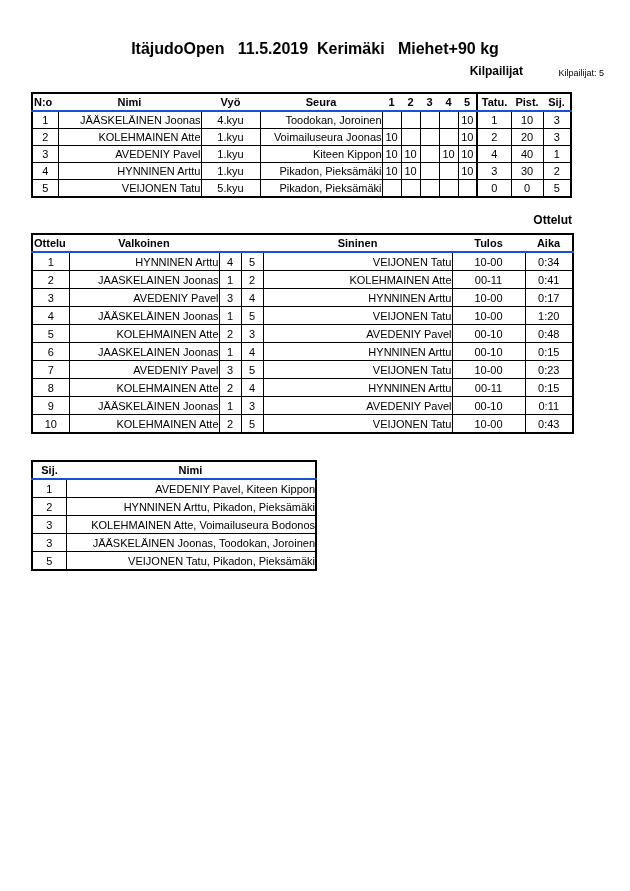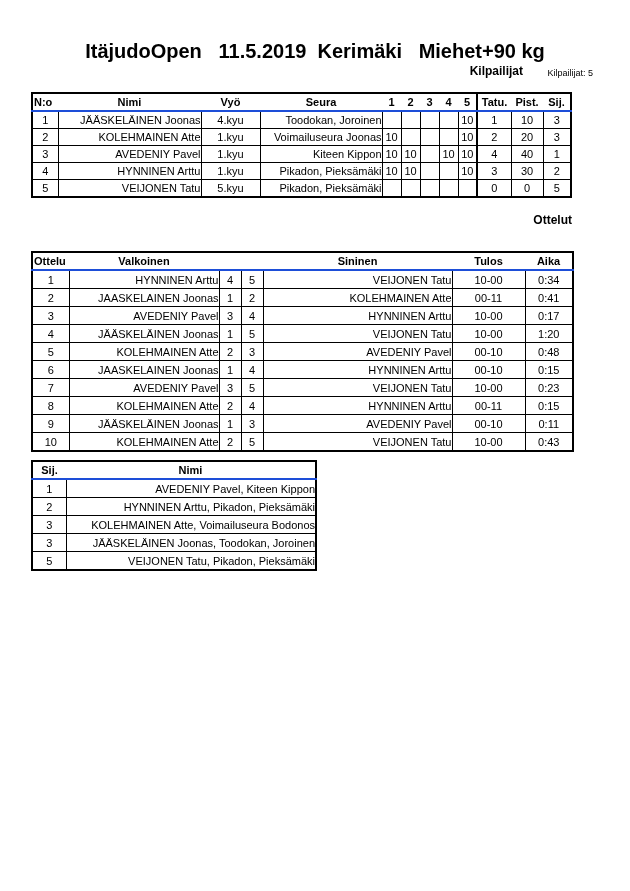--- a/index.html
+++ b/index.html
@@ -7,44 +7,44 @@
     position:relative;
     width:630px; height:891px;
     background:#ffffff;
     font-family:"Liberation Sans", sans-serif;
     color:#000000;
     overflow:hidden;
   }
   .title {
     position:absolute; top:40px; left:0; width:630px;
     text-align:center;
-    font-size:20px; font-weight:bold;
+    font-size:16px; font-weight:bold;
     white-space:pre;
   }
   .caption {
     position:absolute;
     font-size:12px; font-weight:bold;
     text-align:right;
   }
   .cap-competitors { top:64px;  left:31px; width:492px; }
   .cap-matches     { top:213px; left:31px; width:541px; }
   .cap-results     { top:440px; left:31px; width:284px; }
   .count-label {
-    position:absolute; top:68px; right:37px;
+    position:absolute; top:68px; right:26px;
     font-size:9px;
   }
   table {
     position:absolute;
     border-collapse:collapse;
     table-layout:fixed;
     border:2px solid #000;
     background:#fff;
   }
   .t-competitors { left:31px; top:92px;  width:539px; }
-  .t-matches     { left:31px; top:251px; width:541px; }
+  .t-matches     { left:31px; top:233px; width:541px; }
   .t-results     { left:31px; top:460px; width:284px; }
   th, td {
     font-size:11px;
     padding:0;
     overflow:hidden;
     white-space:nowrap;
     vertical-align:middle;
   }
   th {
     font-weight:bold;

